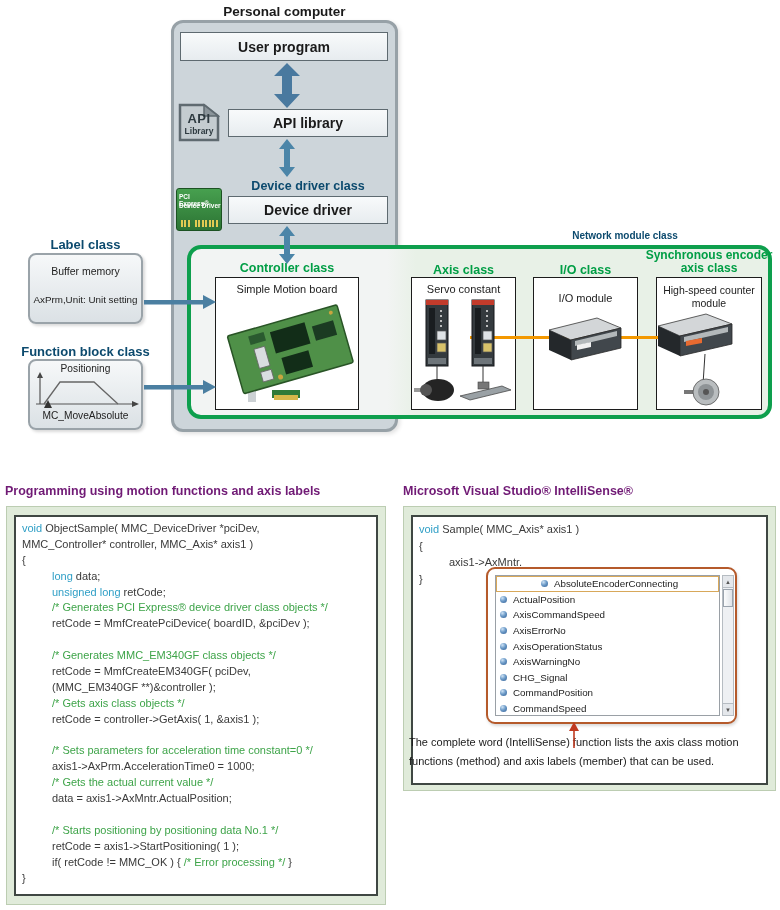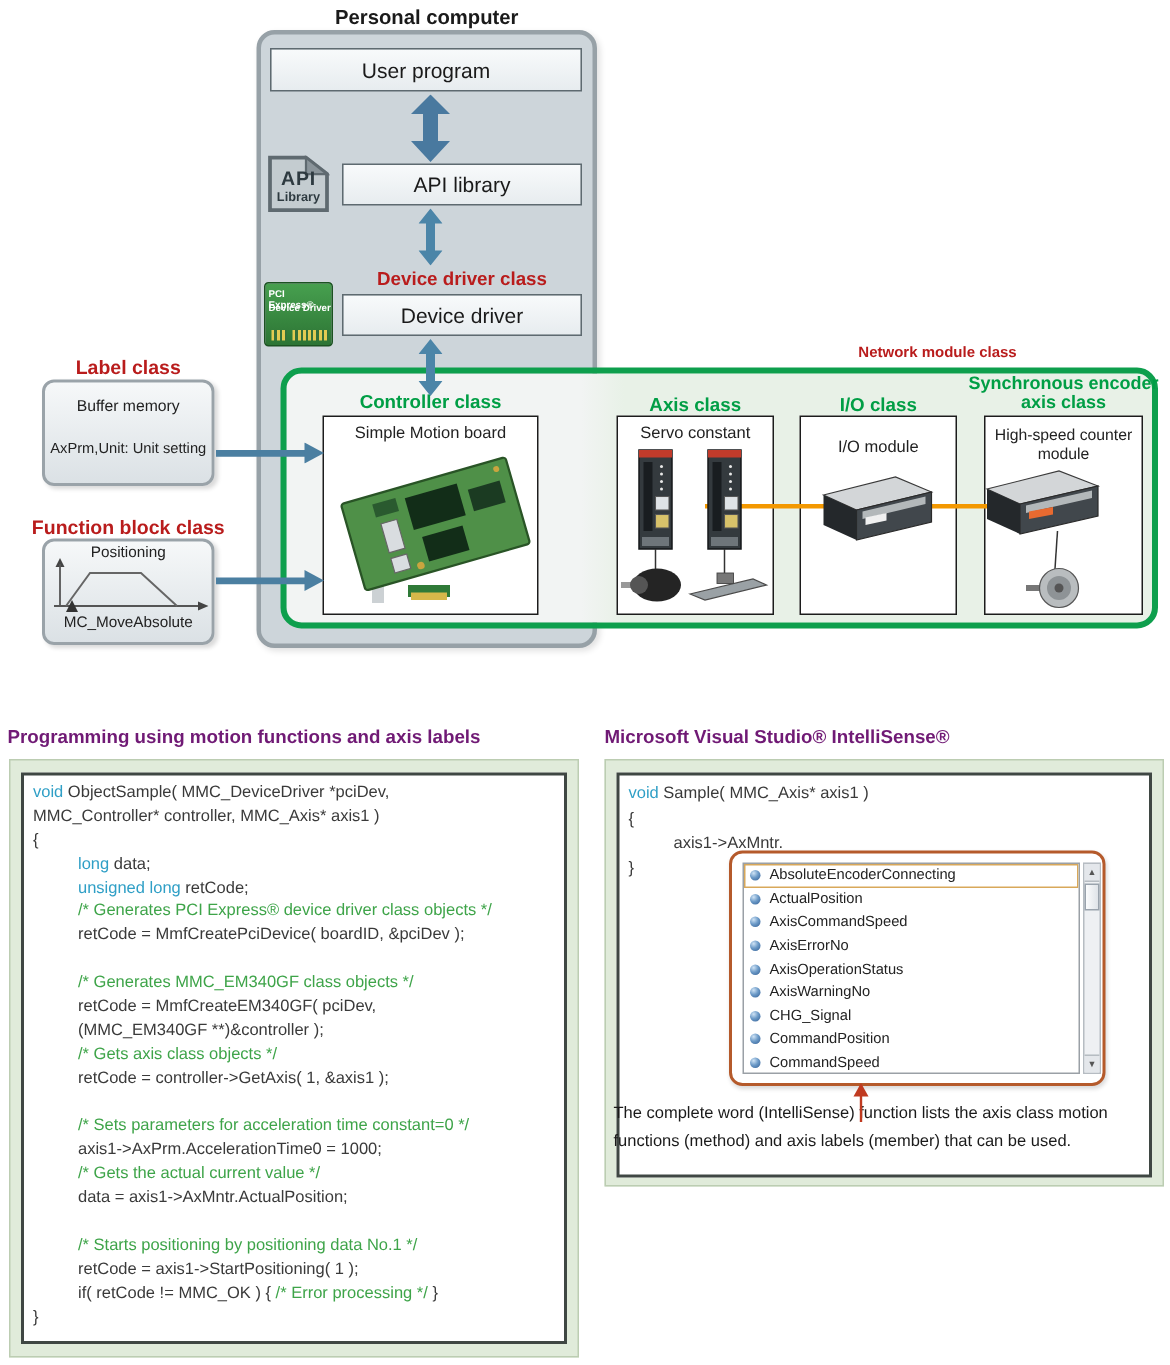--- a/index.html
+++ b/index.html
@@ -1,27 +1,27 @@
 <!DOCTYPE html>
 <html><head>
 <meta charset="utf-8">
 <style>
   html,body{margin:0;padding:0;background:#fff;}
   .stage{position:relative;width:780px;height:910px;background:#fff;
          font-family:"Liberation Sans",sans-serif;color:#1a1a1a;overflow:hidden;}
   .abs{position:absolute;}
   .ctr{display:flex;align-items:center;justify-content:center;text-align:center;}
   .bold{font-weight:bold;}
-  .green{color:#b91c1c;}
+  .green{color:#0c4a6e;}
   
   .pc-box{left:171px;top:20px;width:227px;height:412px;background:#CDD5DA;
           border:3px solid #97A1A7;border-radius:12px;box-sizing:border-box;
           box-shadow:2px 2px 4px rgba(0,0,0,.12);}
   .sysbox{background:linear-gradient(#f8fafb,#e7ecef);border:1.5px solid #5E6A70;
-          box-sizing:border-box;font-size:14px;font-weight:normal;z-index:2;}
+          box-sizing:border-box;font-size:14px;font-weight:bold;z-index:2;}
   .greenbox{left:187px;top:245px;width:585px;height:174px;box-sizing:border-box;
             border:4px solid #0E9F4D;border-radius:14px;z-index:1;
             background:linear-gradient(90deg,#F2F4F3 0%,#F2F4F3 34%,#E8F1E7 39%,#E8F1E7 100%);}
   .clsbox{background:#fff;border:1.5px solid #1c1c1c;box-sizing:border-box;z-index:2;}
   .clslabel{font-size:12.5px;font-weight:bold;color:#009E45;z-index:7;}
   .devname{font-size:11px;color:#222;z-index:7;line-height:12.5px;}
   .graybox{background:linear-gradient(#f6f8f9,#dbe1e5);border:2px solid #9AA3A9;
            border-radius:8px;box-sizing:border-box;box-shadow:2px 2px 3px rgba(0,0,0,.15);z-index:2;}
   .smalltxt{font-size:10.5px;color:#222;z-index:3;}
   .orange{left:470px;top:336px;width:230px;height:3px;background:#F39800;z-index:5;}
@@ -52,21 +52,21 @@
   .t-kw{color:#2F9FC6;}
   .t-c{color:#3EA449;}
   .t-p{color:#3A3A3A;}
   
   .is-popup{left:486px;top:567px;width:251px;height:157px;background:#fff;
             border:2px solid #B55A2B;border-radius:9px;box-sizing:border-box;z-index:4;
             box-shadow:1px 2px 3px rgba(0,0,0,.15);}
   .is-list{position:absolute;left:7px;top:6px;width:225px;height:141px;
            border:1px solid #9aa0a6;box-sizing:border-box;overflow:hidden;background:#fff;}
   .is-row{display:flex;align-items:center;height:15.6px;padding-left:4px;box-sizing:border-box;}
-  .is-row.sel{outline:1px solid #D8A85A;outline-offset:-1px;}
+  .is-row.sel{outline:1px solid #D8A85A;outline-offset:-1px;justify-content:center;}
   .is-sphere{width:7px;height:7px;border-radius:50%;margin-right:6px;flex:0 0 auto;
              background:radial-gradient(circle at 35% 30%,#cfe3f5,#6d9bc8 45%,#2f5c93);}
   .is-text{font-size:9.8px;color:#222;white-space:nowrap;}
   .is-scroll{position:absolute;left:234px;top:6px;width:12px;height:141px;
              background:#eef0f3;border:1px solid #b6bcc2;box-sizing:border-box;}
   .sb-btn{position:absolute;left:0;width:100%;height:12px;display:flex;align-items:center;
           justify-content:center;font-size:6px;color:#555;background:#e4e7eb;box-sizing:border-box;}
   .sb-up{top:0;border-bottom:1px solid #b6bcc2;}
   .sb-dn{bottom:0;border-top:1px solid #b6bcc2;}
   .sb-thumb{position:absolute;top:13px;left:0;width:100%;height:18px;box-sizing:border-box;

